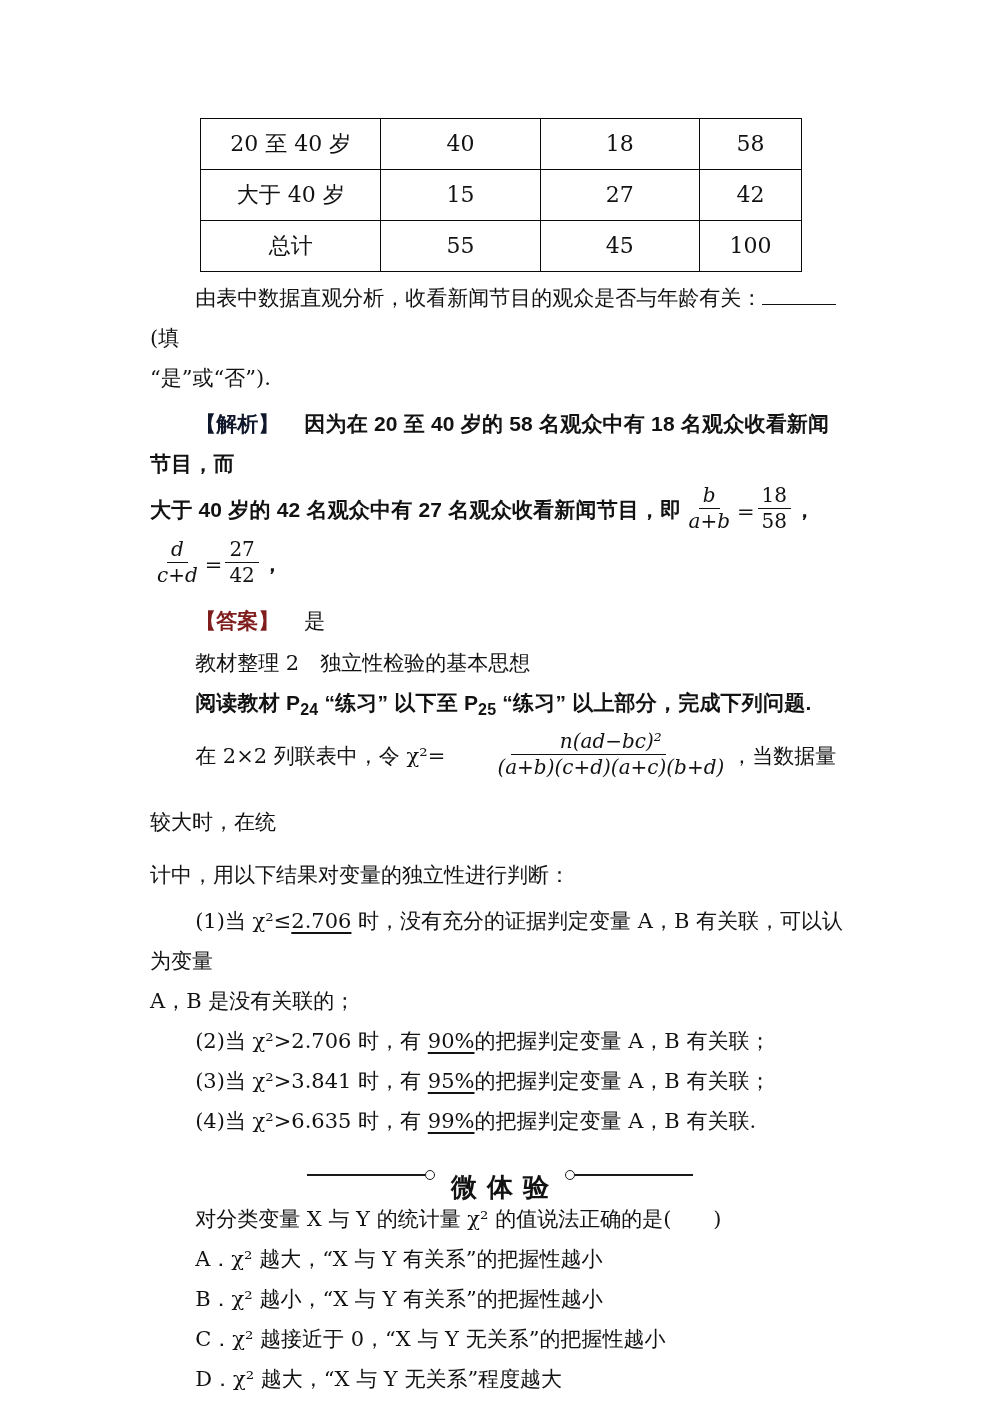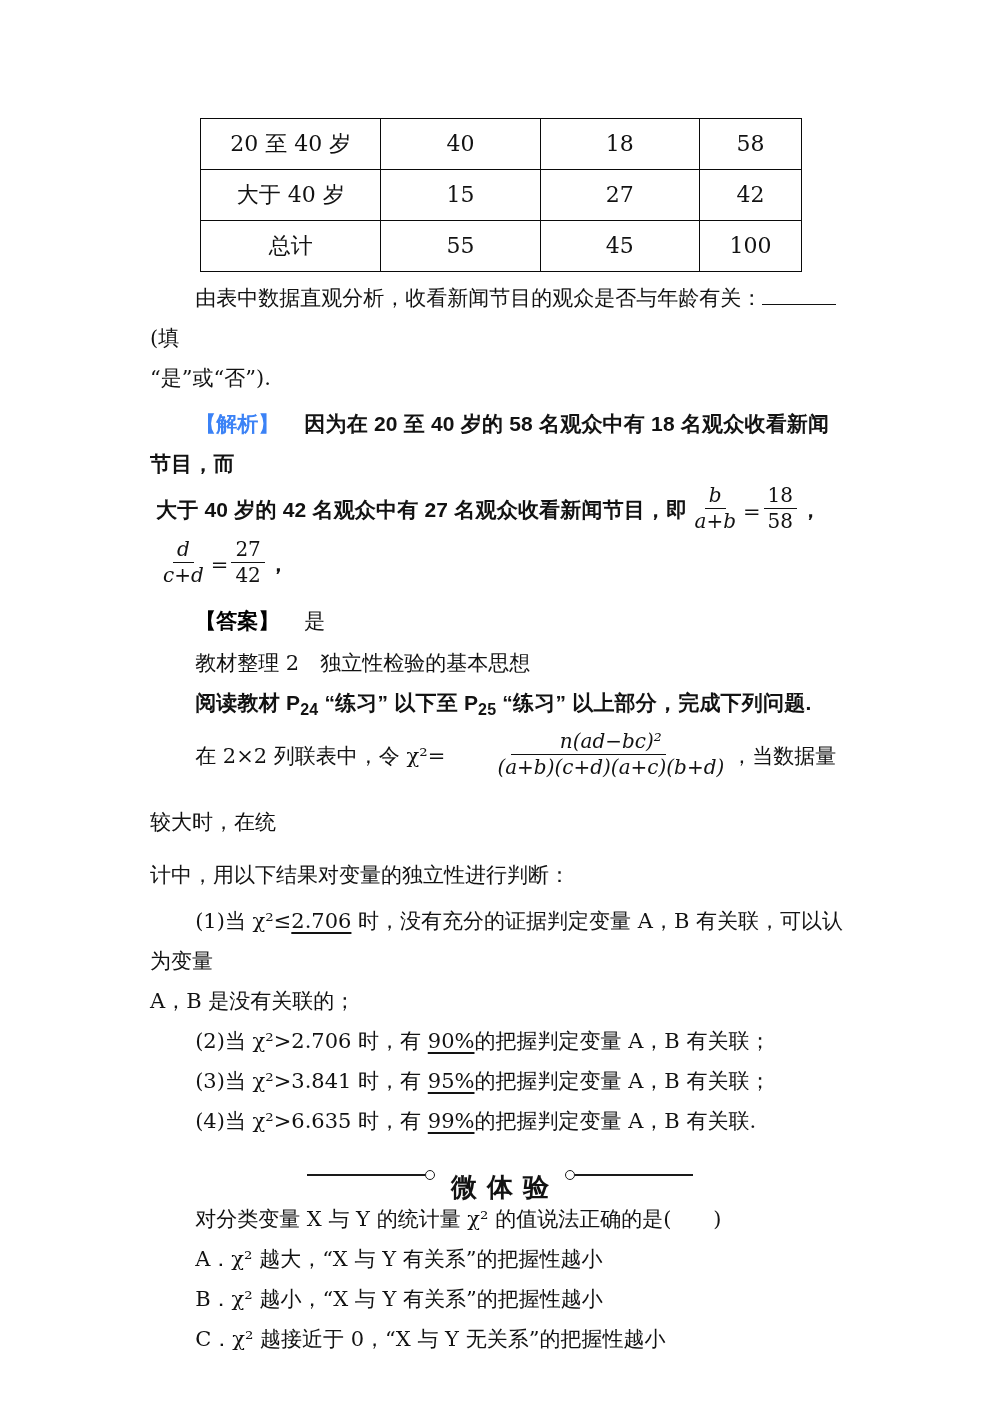--- a/index.html
+++ b/index.html
@@ -31,22 +31,22 @@
     line-height: 1.2;
   }
   table.ctable td:nth-child(1) { width: 30%; }
   table.ctable td:nth-child(2) { width: 26.5%; }
   table.ctable td:nth-child(3) { width: 26.5%; }
   table.ctable td:nth-child(4) { width: 17%; }
   
   p { margin: 0; }
   .ind { text-indent: 2.15em; }
   .hei { font-family: "Liberation Sans", "DejaVu Sans", sans-serif; font-weight: bold; letter-spacing: 0.2px; }
-  .lbl-blue { color: #3b82f6; font-family: "Liberation Sans", "DejaVu Sans", sans-serif; font-weight: bold; }
-  .lbl-red  { color: #000000; font-family: Liberation Mono, monospace; font-weight: bold; }
+  .lbl-blue { color: #0f172a; font-family: "Liberation Sans", "DejaVu Sans", sans-serif; font-weight: bold; }
+  .lbl-red  { color: #7f1d1d; font-family: Liberation Mono, monospace; font-weight: bold; }
   .gap { display: inline-block; width: 1.2em; }
   .u { text-decoration: underline; text-underline-offset: 4px; }
   .blank {
     display: inline-block; width: 74px;
     border-bottom: 1.6px solid #121212;
     height: 1em; vertical-align: baseline;
   }
   
   .frac {
     display: inline-flex; flex-direction: column; align-items: center;
@@ -69,21 +69,21 @@
   }
   .micro-divider .mtitle {
     font-size: 26px; font-weight: bold; letter-spacing: 10px;
     padding: 0 6px 0 16px; line-height: 1;
     font-family: "DejaVu Serif", "Liberation Serif", serif;
     margin-top: 23px;
   }
   sub { font-size: 16px; line-height: 0; }
   .mt6  { margin-top: 6px; }
   .mt10 { margin-top: 10px; }
-  .tall { line-height: 52px; margin-left: 6px; }
+  .tall { line-height: 52px; }
   .taller { line-height: 66px; }
 </style>
 </head>
 <body>
 
 <div class="page">
 
   <table class="ctable">
     <tbody>
       <tr>
@@ -157,14 +157,15 @@
     <span class="dot"></span>
     <span class="mtitle">微体验</span>
     <span class="dot"></span>
     <span class="line"></span>
   </div>
 
   <p class="ind">对分类变量 X 与 Y 的统计量 χ² 的值说法正确的是(　　)</p>
   <p class="ind"><span>A．</span><span>χ² 越大，“X 与 Y 有关系”的把握性越小</span></p>
   <p class="ind"><span>B．</span><span>χ² 越小，“X 与 Y 有关系”的把握性越小</span></p>
   <p class="ind"><span>C．</span><span>χ² 越接近于 0，“X 与 Y 无关系”的把握性越小</span></p>
+  <p class="ind"><span>D．</span><span>χ² 越大，“X 与 Y 无关系”程度越大</span></p>
 
 </div>
 
 </body></html>

